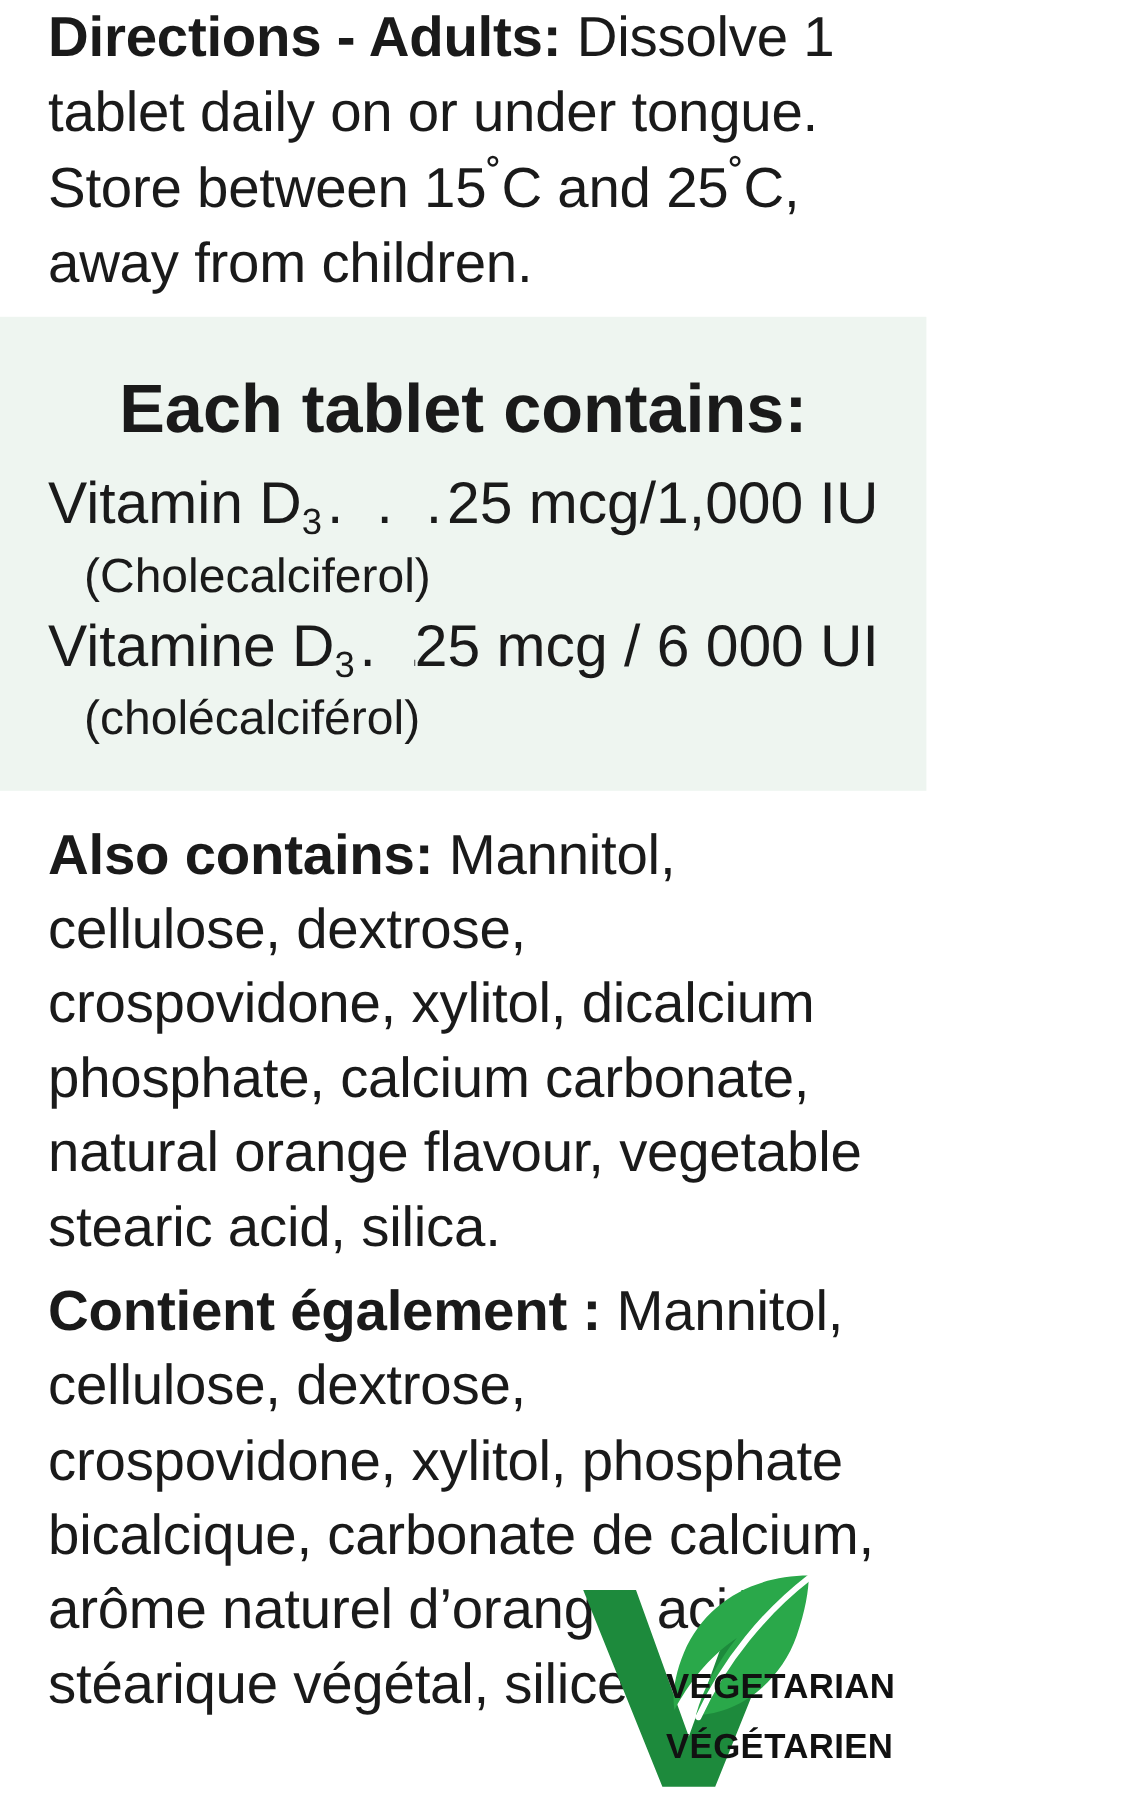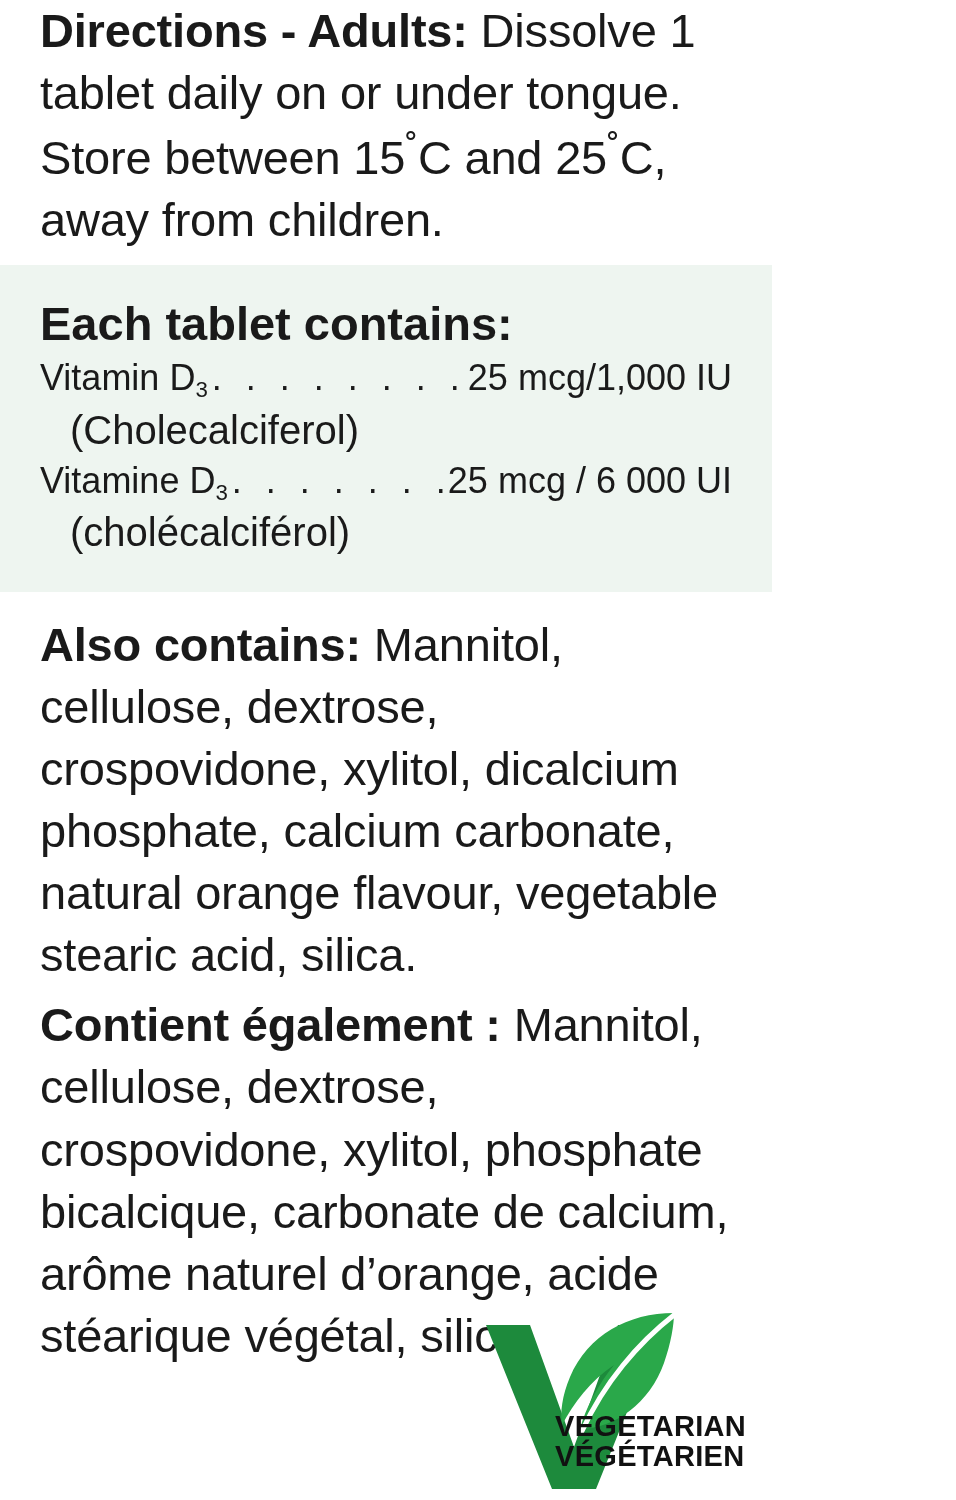--- a/index.html
+++ b/index.html
@@ -58,29 +58,30 @@
     vertical-align: -0.30em;
     letter-spacing: 0;
   }
   .deg {
     font-size: 0.82em;
     vertical-align: 0.30em;
   }
 
   
   .each-head {
-    font-size: 47px;
+    font-size: 57px;
     font-weight: 700;
     line-height: 1.25;
-    margin: 0;
+    margin: 12px;
+    text-align: center;
   }
   .ing-row {
     display: flex;
     align-items: baseline;
-    font-size: 36px;
+    font-size: 49px;
     line-height: 1.28;
     white-space: nowrap;
     margin-top: 2px;
   }
   .ing-name {
     flex: 0 0 auto;
   }
   .ing-dots {
     flex: 1 1 auto;
     overflow: hidden;
@@ -120,20 +121,21 @@
     right: 0px;
     bottom: 20px;
     text-align: left;
     line-height: 1.06;
   }
   .veg-text div {
     font-size: 29px;
     font-weight: 700;
     letter-spacing: 0.3px;
     color: #111111;
+    margin-top: 20px;
   }
 </style>
 </head>
 <body>
 
 <div class="label">
 
   <div class="section section-directions">
     <p class="block"><span class="bold">Directions - Adults:</span><span> Dissolve 1 tablet daily on or under tongue. Store between 15</span><span class="deg">˚</span><span>C and 25</span><span class="deg">˚</span><span>C, away from children.</span></p>
 

